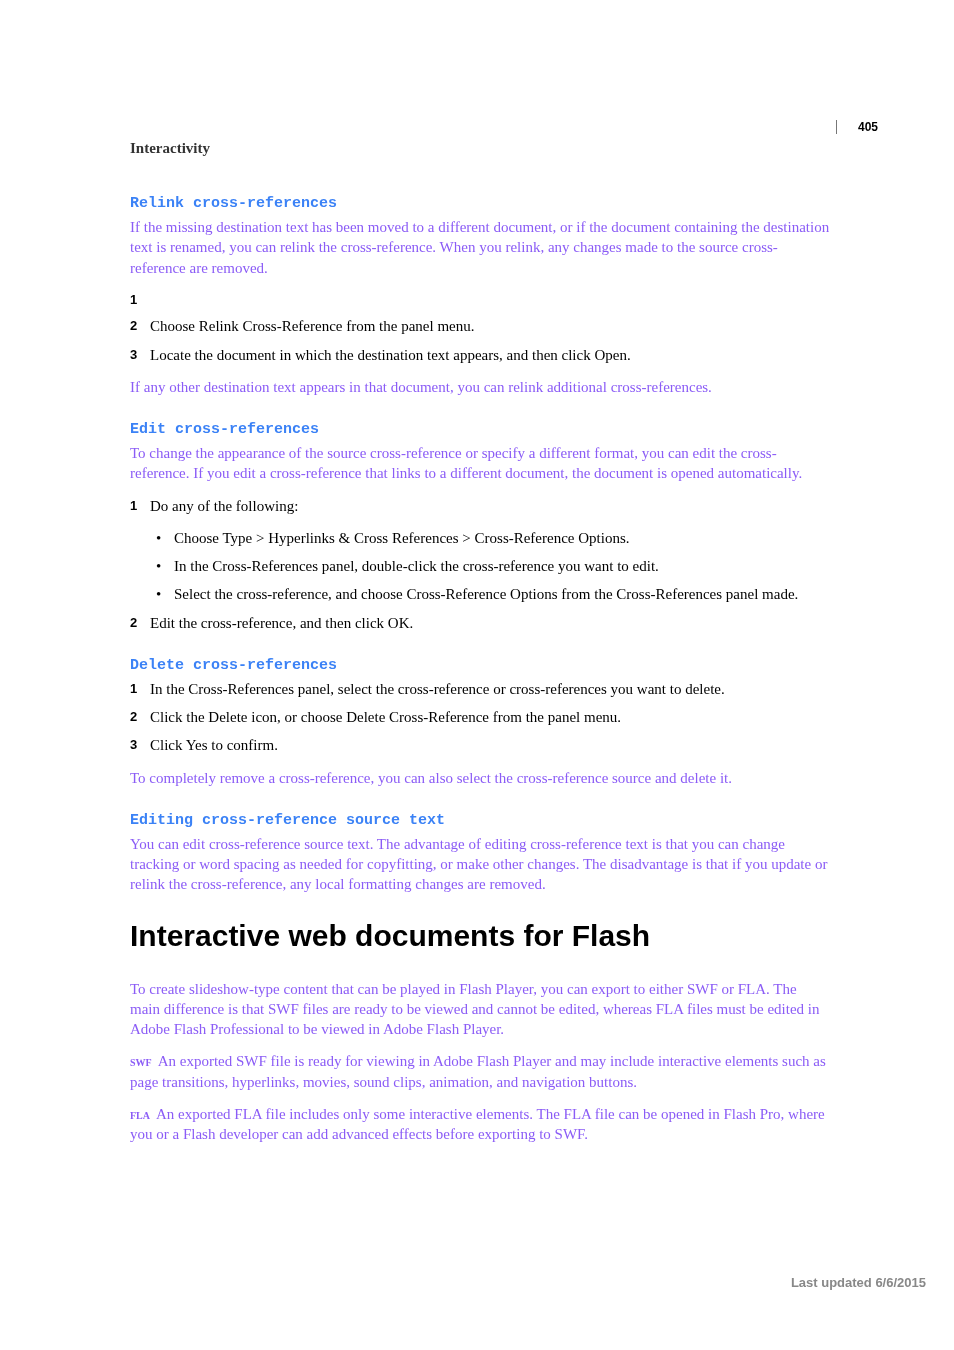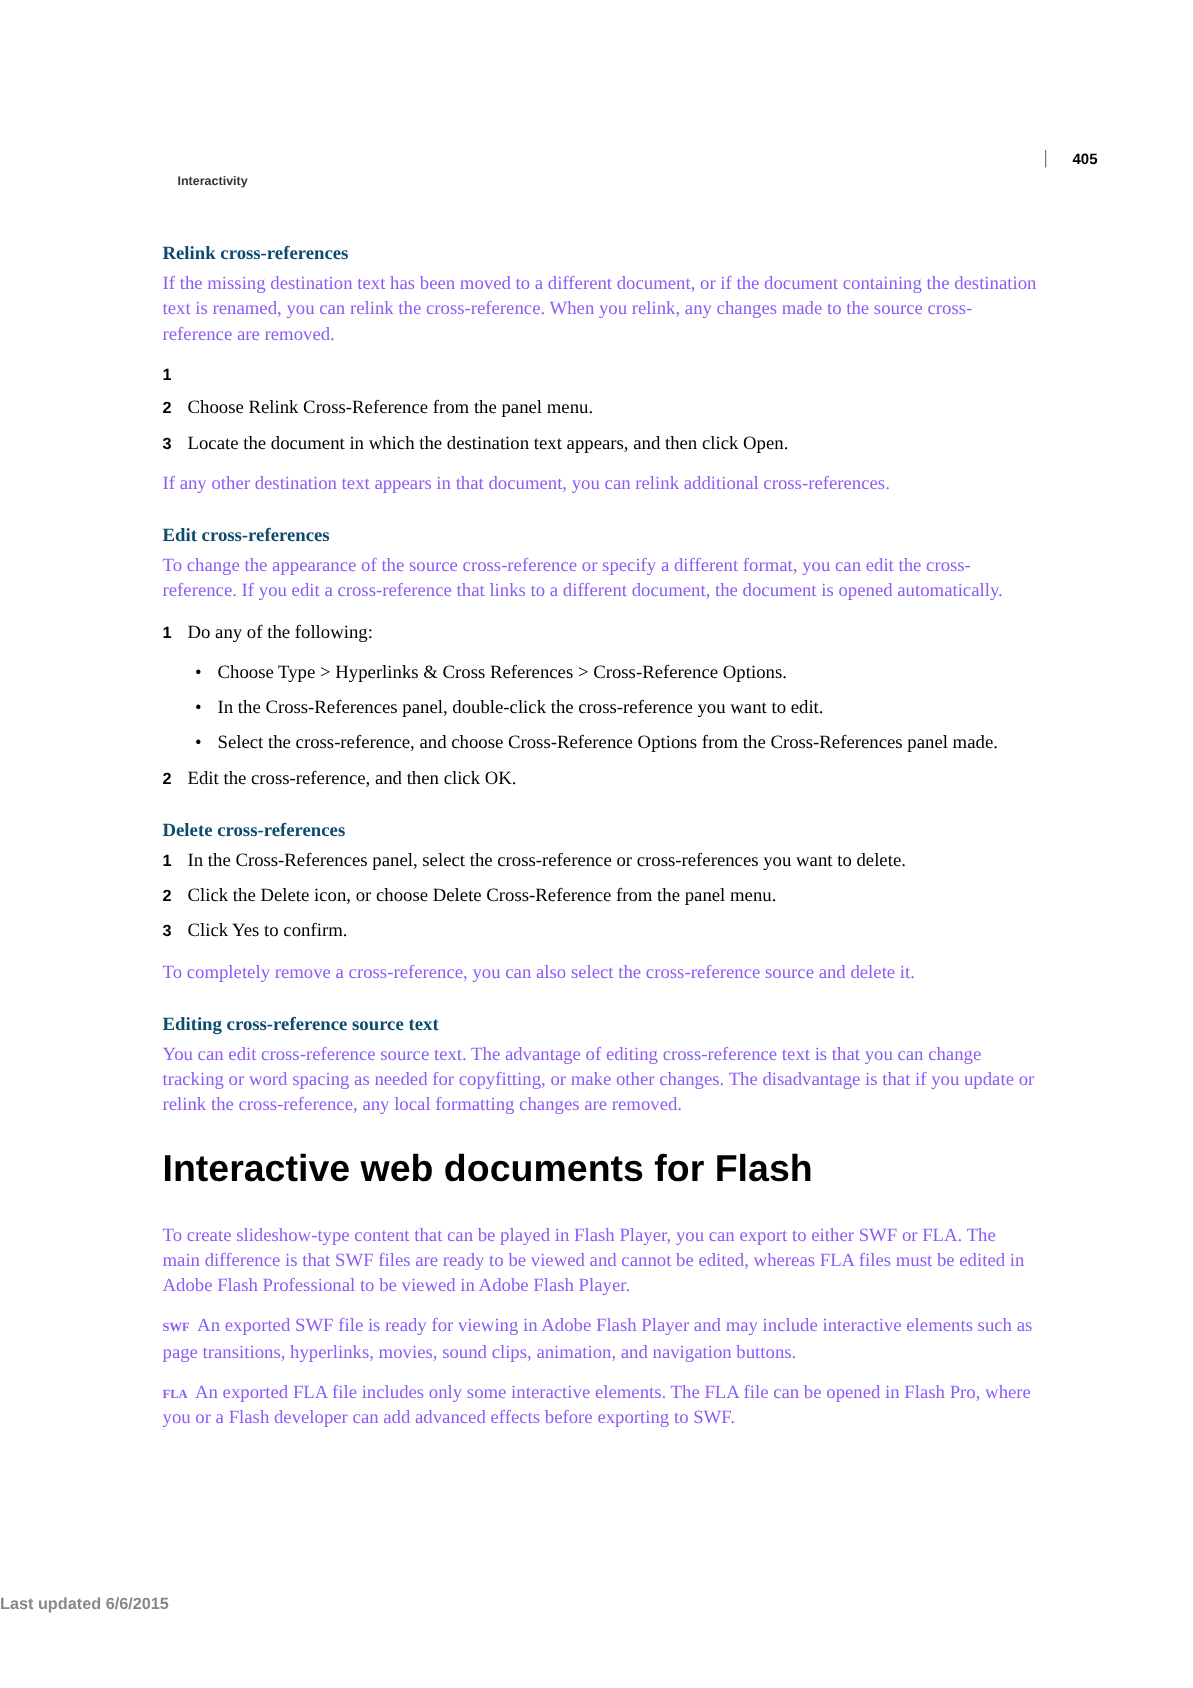--- a/index.html
+++ b/index.html
@@ -1,32 +1,32 @@
 <!DOCTYPE html>
 <html><head>
 <meta charset="utf-8">
 <style>
   * { box-sizing: border-box; margin: 0; padding: 0; }
   html, body { width: 954px; height: 1350px; background: #fff; font-family: "Minion Pro", Georgia, "Times New Roman", serif; color: #000; }
   .page { position: relative; width: 954px; height: 1350px; }
   .page-num { position: absolute; top: 120px; right: 76px; padding-left: 21px; border-left: 1px solid #777; font-family: "Myriad Pro", "Segoe UI", Arial, sans-serif; font-weight: 700; font-size: 12px; }
-  .header { position: absolute; top: 140px; left: 142px; font-family: Liberation Sans, sans-serif; font-weight: 700; font-size: 10px; color: #333; }
+  .header { position: absolute; top: 140px; left: 130px; font-family: Liberation Serif, serif; font-weight: 700; font-size: 15px; color: #333; }
   .content { position: absolute; top: 195px; left: 130px; width: 700px; }
-  .subhead { font-family: Liberation Serif, serif; font-weight: 700; font-size: 15px; color: #0c4a6e; margin-bottom: 5px; }
+  .subhead { font-family: Liberation Mono, monospace; font-weight: 700; font-size: 15px; color: #3b82f6; margin-bottom: 5px; }
   .para { font-size: 15px; line-height: 1.35; margin-bottom: 12px; color: #8b5cf6; }
   .block { margin-bottom: 24px; }
   ol.steps { list-style: none; padding: 0; margin: 0 0 12px 0; }
   ol.steps > li { display: flex; align-items: flex-start; font-size: 15px; line-height: 1.35; margin-bottom: 8px; }
   ol.steps .num { font-family: "Myriad Pro", "Segoe UI", Arial, sans-serif; font-weight: 700; font-size: 13px; width: 20px; flex-shrink: 0; padding-top: 1px; }
   ul.sub { list-style: none; padding: 0; margin: 0 0 8px 26px; }
   ul.sub > li { display: flex; align-items: flex-start; font-size: 15px; line-height: 1.35; margin-bottom: 8px; }
   ul.sub .dot { width: 18px; flex-shrink: 0; }
   .h1 { font-family: Liberation Sans, sans-serif; font-weight: 700; font-size: 30px; margin-top: 20px; margin-bottom: 26px; }
   .runin { font-family: Liberation Serif, serif; font-weight: 700; font-size: 10px; margin-right: 6px; }
-  .footer { position: absolute; bottom: 60px; left: 0; width: 926px; text-align: left; font-family: "Myriad Pro", "Segoe UI", Arial, sans-serif; font-weight: 700; font-size: 13px; color: #888; }
+  .footer { position: absolute; bottom: 60px; left: 0; width: 926px; text-align: right; font-family: "Myriad Pro", "Segoe UI", Arial, sans-serif; font-weight: 700; font-size: 13px; color: #888; }
 </style>
 </head>
 <body>
 
 <div class="page">
   <div class="page-num">405</div>
   <div class="header">Interactivity</div>
 
   <div class="content">
 

